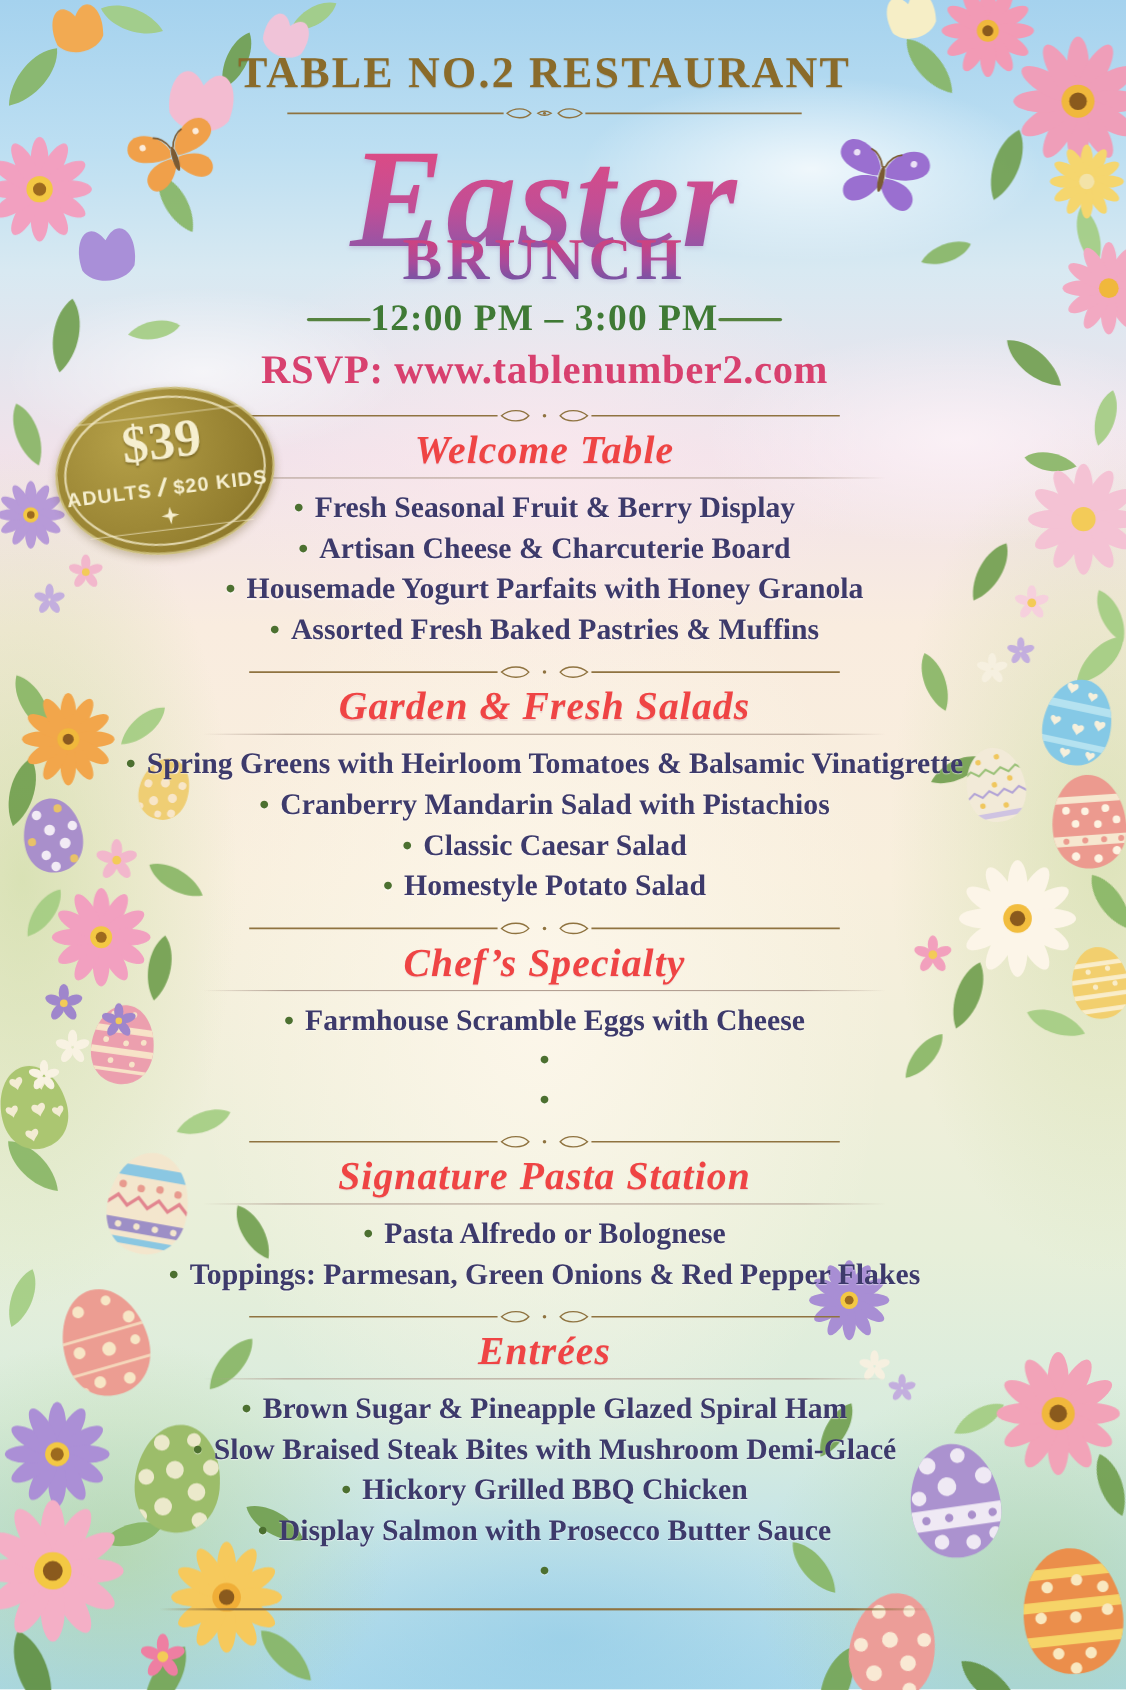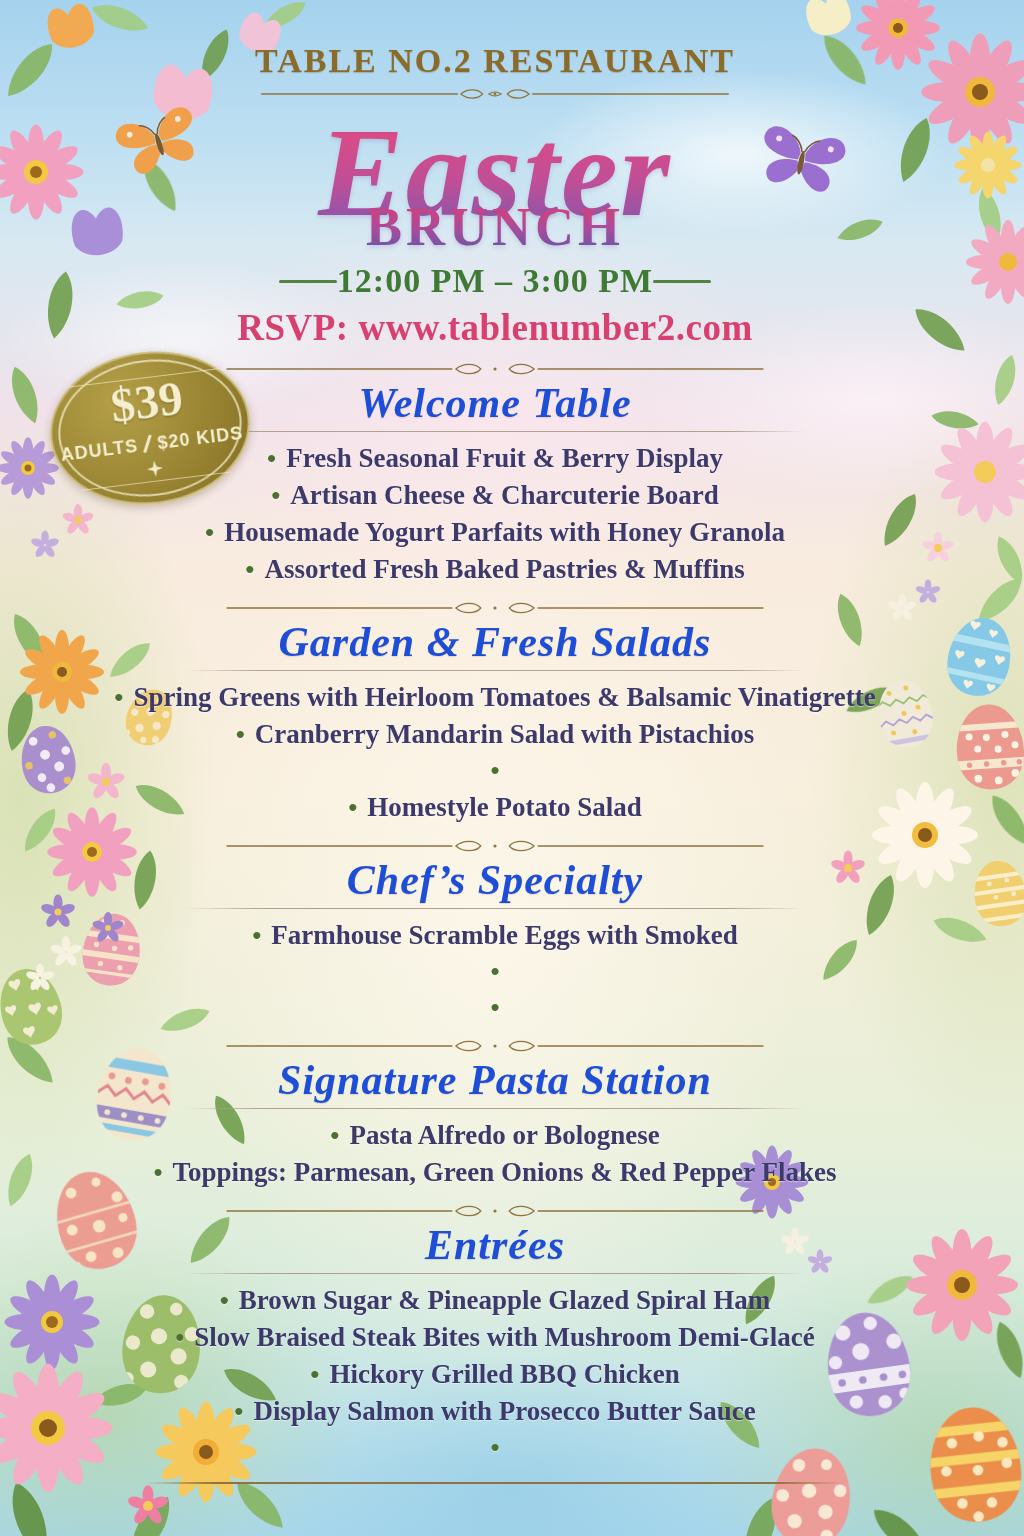--- a/index.html
+++ b/index.html
@@ -16,37 +16,37 @@
       radial-gradient(ellipse 430px 620px at 48% 60%, rgba(253,247,235,.92), rgba(253,247,235,0) 74%),
       radial-gradient(ellipse 260px 520px at 2% 52%, rgba(183,211,138,.48), rgba(183,211,138,0) 75%),
       radial-gradient(ellipse 260px 520px at 98% 50%, rgba(183,211,138,.42), rgba(183,211,138,0) 75%),
       radial-gradient(ellipse 340px 260px at 10% 92%, rgba(170,205,130,.5), rgba(170,205,130,0) 75%),
       radial-gradient(ellipse 340px 260px at 92% 94%, rgba(170,205,130,.45), rgba(170,205,130,0) 75%),
       radial-gradient(ellipse 380px 180px at 50% 97%, rgba(140,200,230,.55), rgba(140,200,230,0) 75%),
       linear-gradient(180deg,#a5d2ee 0%,#bddff2 9%,#d8e9f2 16%,#f1e2ea 27%,#f9ecdf 37%,#f8efdd 52%,#f0efda 64%,#e7efd9 74%,#d9ecde 84%,#bfe2ea 93%,#a9d8ec 100%);}
 
   
   .content{position:absolute;left:145px;top:0;width:700px;z-index:2;text-align:center;}
-  .restaurant{margin-top:42px;font-size:34px;font-weight:bold;letter-spacing:2px;color:#8a6b2a;
+  .restaurant{margin-top:42px;font-size:40px;font-weight:bold;letter-spacing:2px;color:#8a6b2a;
     text-shadow:0 1px 1px rgba(90,60,10,.25);}
   .flourish{display:block;margin:6px auto 0;}
   .title-script{margin-top:-10px;font-size:128px;line-height:1.25;font-style:italic;font-weight:bold;letter-spacing:2px;
     background:linear-gradient(180deg,#e34a80 14%,#c14e96 55%,#7e58ae 90%);
     -webkit-background-clip:text;background-clip:text;color:transparent;
     filter:drop-shadow(0 2px 2px rgba(130,80,150,.22));text-align:center;}
   .title-block{margin-top:-52px;font-size:54px;line-height:1;font-weight:bold;letter-spacing:4px;
     background:linear-gradient(180deg,#d4417c 12%,#a84b9b 55%,#6b55a6 92%);
     -webkit-background-clip:text;background-clip:text;color:transparent;
     filter:drop-shadow(0 2px 2px rgba(110,80,160,.22));}
   .time-row{margin-top:8px;font-size:34px;font-weight:bold;color:#3f7a35;letter-spacing:1px;
     display:flex;align-items:center;justify-content:center;gap:0;}
   .time-dash{display:inline-block;width:58px;height:3px;background:#55823f;border-radius:2px;}
   .rsvp{margin-top:6px;font-size:37px;font-weight:bold;color:#d8416f;letter-spacing:.5px;}
 
-  .section h2{margin:2px 0 0;font-size:42px;font-weight:bold;font-style:italic;color:#1d4ed8;letter-spacing:1px;
+  .section h2{margin:2px 0 0;font-size:36px;font-weight:bold;font-style:italic;color:#ef4444;letter-spacing:1px;
     text-shadow:0 1px 1px rgba(150,50,100,.15);}
   .rule{width:620px;height:1px;margin:4px auto 8px;background:linear-gradient(90deg,rgba(179,160,147,0),#b3a093 12%,#b3a093 88%,rgba(179,160,147,0));}
   .item{display:flex;justify-content:center;align-items:baseline;gap:10px;white-space:nowrap;
     font-size:27px;font-weight:bold;line-height:36px;color:#3d3a6b;text-shadow:0 1px 1px rgba(255,255,255,.5);}
   .bullet{color:#4c7030;font-size:26px;}
   .divider{display:block;margin:12px auto 0;}
   .end-rule{width:700px;height:2px;margin:16px auto 0;
     background:linear-gradient(90deg,rgba(143,115,64,0),#8f7340 10%,#8f7340 90%,rgba(143,115,64,0));}
 
   
@@ -596,38 +596,39 @@
       <div class="item">
           <span class="bullet">•</span>
           <span>Spring Greens with Heirloom Tomatoes &amp; Balsamic Vinatigrette</span>
         </div>
       <div class="item">
           <span class="bullet">•</span>
           <span>Cranberry Mandarin Salad with Pistachios</span>
         </div>
       <div class="item">
           <span class="bullet">•</span>
+          <span>Classic Caesar Salad</span>
         </div>
       <div class="item">
           <span class="bullet">•</span>
           <span>Homestyle Potato Salad</span>
         </div>
     </section>
 
     <section class="section">
       <svg class="divider" width="600" height="16" viewBox="0 0 620 18">
         <path d="M8,9 H262 M358,9 H612" stroke="#8f7340" stroke-width="1.6" fill="none"></path>
         <path d="M266,9 c8,-7 22,-7 28,0 c-6,7 -20,7 -28,0 Z M354,9 c-8,-7 -22,-7 -28,0 c6,7 20,7 28,0 Z" fill="none" stroke="#8f7340" stroke-width="1.4"></path>
         <circle cx="310" cy="9" r="1.8" fill="#8f7340"></circle>
       </svg>
       <h2>Chef’s Specialty</h2>
       <div class="rule"></div>
       <div class="item">
           <span class="bullet">•</span>
-          <span>Farmhouse Scramble Eggs with Smoked</span>
+          <span>Farmhouse Scramble Eggs with Cheese</span>
         </div>
       <div class="item">
           <span class="bullet">•</span>
         </div>
       <div class="item">
           <span class="bullet">•</span>
         </div>
     </section>
 
     <section class="section">

